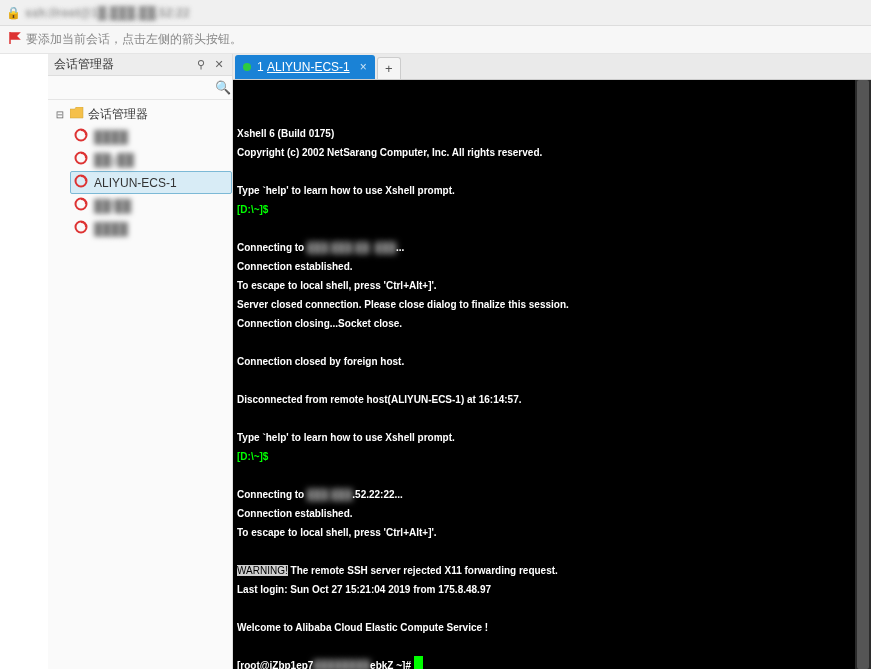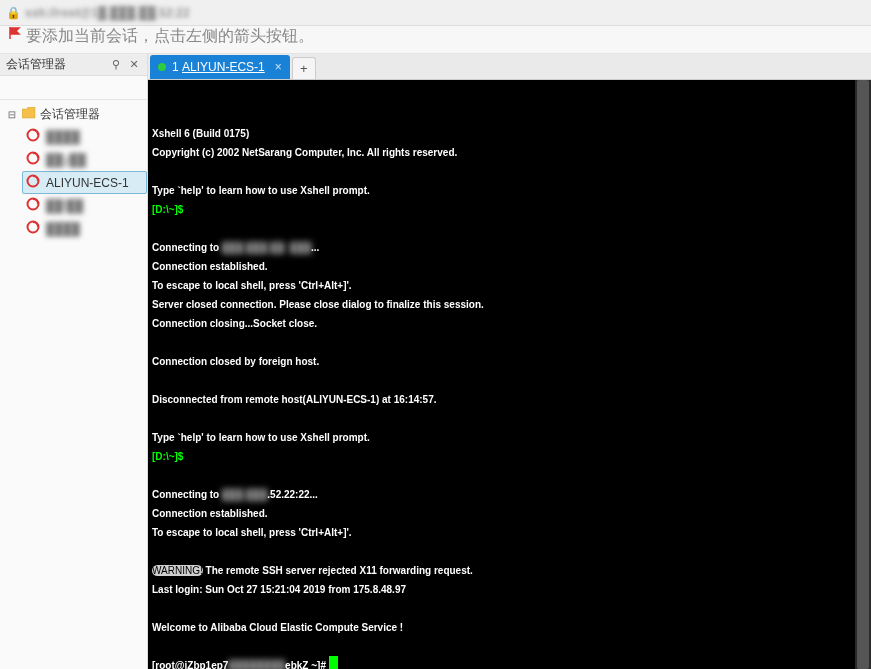--- a/index.html
+++ b/index.html
@@ -1,26 +1,26 @@
 <!DOCTYPE html>
 <html><head>
 <meta charset="utf-8">
 <style>
   * { box-sizing: border-box; margin: 0; padding: 0; font-family: "Microsoft YaHei", Arial, sans-serif; }
   body { width: 871px; height: 669px; background: #fff; display: flex; flex-direction: column; overflow: hidden; }
 
   .addr-bar { height: 26px; background: #f0f0f0; border-bottom: 1px solid #ddd; display: flex; align-items: center; padding: 0 6px; font-size: 12px; color: #888; }
   .addr-bar .lock { margin-right: 4px; color: #c9b65f; }
 
-  .hint-bar { height: 28px; background: #f7f7f7; border-bottom: 1px solid #e5e5e5; display: flex; align-items: flex-start; padding: 0 8px; font-size: 16px; color: #888; }
+  .hint-bar { height: 28px; background: #f7f7f7; border-bottom: 1px solid #e5e5e5; display: flex; align-items: center; padding: 0 8px; font-size: 12px; color: #888; }
   .hint-bar .flag { margin-right: 4px; }
 
   .main { flex: 1; display: flex; min-height: 0; }
 
-  .sidebar { width: 148px; background: #fafafa; border-right: 1px solid #ddd; display: flex; flex-direction: column; }
+  .sidebar { width: 185px; background: #fafafa; border-right: 1px solid #ddd; display: flex; flex-direction: column; margin-left: 48px; }
   .sidebar-header { height: 22px; background: #ededed; border-bottom: 1px solid #ddd; display: flex; align-items: center; padding: 0 6px; font-size: 12px; color: #333; }
   .sidebar-header .spacer { flex: 1; }
   .sidebar-header .ico { width: 14px; text-align: center; color: #666; cursor: pointer; margin-left: 4px; font-size: 11px; }
 
   .search-row { height: 24px; border-bottom: 1px solid #e5e5e5; display: flex; align-items: center; }
   .search-input { flex: 1; border: none; background: transparent; height: 100%; padding: 0 6px; font-size: 12px; outline: none; }
   .search-ico { width: 22px; text-align: center; color: #888; font-size: 13px; }
 
   .tree { padding: 4px 0; font-size: 12px; color: #333; }
   .tree-root { display: flex; align-items: center; padding: 2px 6px; cursor: pointer; }
@@ -37,21 +37,21 @@
   .tabs { height: 26px; background: #eaeaea; border-bottom: 1px solid #ccc; display: flex; align-items: flex-end; padding-left: 2px; }
   .tab { height: 24px; background: #1a82d6; color: #fff; display: flex; align-items: center; padding: 0 8px; font-size: 12px; border-top-left-radius: 3px; border-top-right-radius: 3px; margin-right: 2px; cursor: pointer; }
   .tab .dot { width: 8px; height: 8px; border-radius: 50%; background: #2ecc40; margin-right: 6px; display: inline-block; }
   .tab .title { text-decoration: underline; }
   .tab .close { margin-left: 10px; color: #cce4f5; font-size: 12px; }
   .tab-add { width: 24px; height: 22px; background: #f5f5f5; border: 1px solid #ccc; border-bottom: none; border-top-left-radius: 3px; border-top-right-radius: 3px; display: flex; align-items: center; justify-content: center; font-size: 13px; color: #555; cursor: pointer; }
 
   .terminal { flex: 1; background: #000; color: #cfcfcf; font-family: "Consolas", "Courier New", monospace; font-size: 10px; line-height: 19px; padding: 6px 4px; white-space: pre; overflow: hidden; position: relative; }
   .terminal .bold { font-weight: bold; color: #fff; }
   .terminal .green { color: #00ff00; font-weight: bold; }
-  .terminal .hl { background: #cfcfcf; color: #000; border-radius: 7px; }
+  .terminal .hl { background: #cfcfcf; color: #000; }
   .terminal .blur-term { background: #000; color: transparent; text-shadow: 0 0 6px rgba(200,200,200,0.7); }
   .cursor { display: inline-block; width: 9px; height: 15px; background: #00ff00; vertical-align: -2px; }
   .term-scroll { position: absolute; right: 0; top: 0; bottom: 0; width: 16px; background: #2b2b2b; }
   .term-scroll .thumb { position: absolute; left: 2px; right: 2px; top: 0; height: 100%; background: #555; border-radius: 2px; }
 </style>
 </head>
 <body>
 
 <div class="addr-bar">
   <span class="lock">🔒</span>

